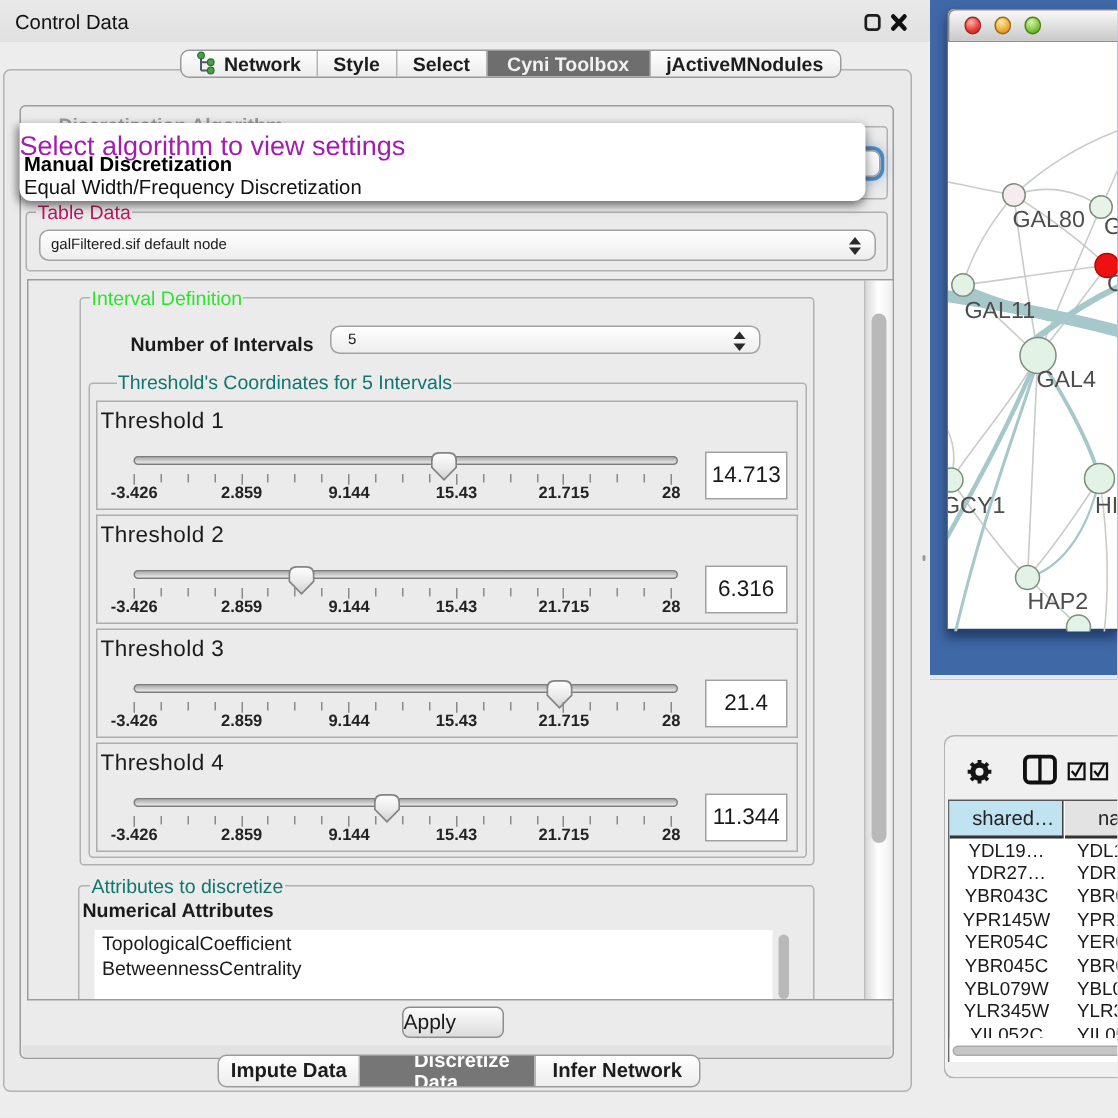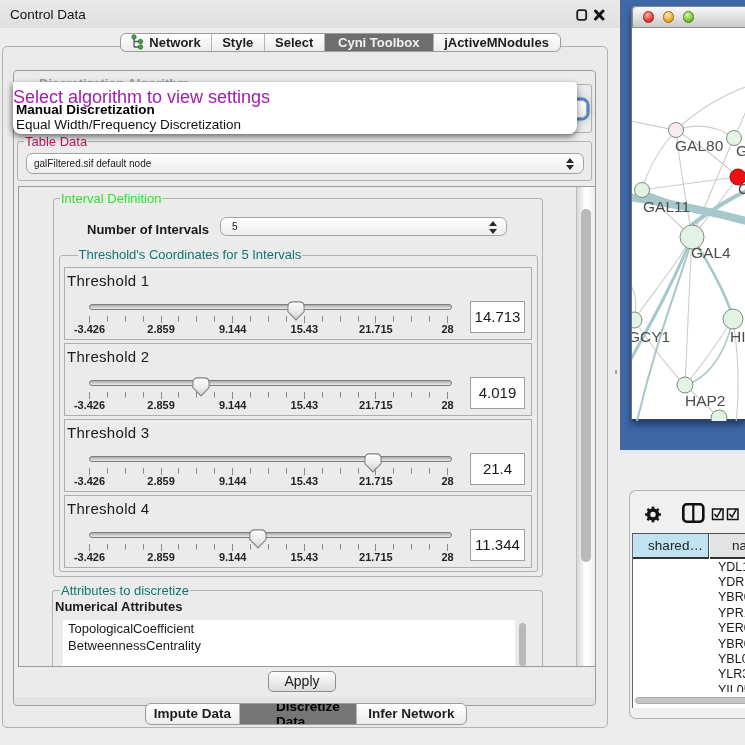--- a/index.html
+++ b/index.html
@@ -40,25 +40,25 @@
 .thgroup { left:40px; top:67.5px; width:479px; height:317px; }
 .thtitle { color:#0f766e; }
 .tpanel { left:44.5px; width:468px; height:72.5px; border:1px solid #adadad; background:#ebebeb; }
 .tpanel .ttl { position:absolute; left:2.5px; top:4px; font-size:15px; font-weight:normal; letter-spacing:0.3px; }
 .track { position:absolute; left:24px; top:36px; width:363px; height:5.5px; border:1px solid #7c7c7c; border-radius:3px; background:linear-gradient(#ababab,#ebebeb); }
 .vbox { position:absolute; left:405.5px; top:33px; width:55px; height:32px; background:#ffffff; border:1px solid #9f9f9f; font-size:15px; text-align:center; line-height:30px; }
 .ticklbl { position:absolute; top:54.5px; width:60px; margin-left:-30px; text-align:center; font-size:11px; font-weight:bold; color:#222; }
 .list { left:44px; top:433px; width:452px; height:55px; background:#ffffff; font-size:13px; }
 .list div { padding-left:5px; line-height:17px; }
 .lthumb { left:500px; top:436px; width:7px; height:43px; border-radius:3.5px; background:#b9b9b9; }
-.applybtn { left:268px; top:671px; width:68px; height:21px; border:1px solid #8d8d8d; border-radius:5px; background:linear-gradient(#fdfdfd,#dcdcdc); font-size:14px; text-align:center; line-height:19px; z-index:3;}
+.applybtn { left:268px; top:671px; width:68px; height:21px; border:1px solid #8d8d8d; border-radius:5px; background:linear-gradient(#fdfdfd,#dcdcdc); font-size:14px; line-height:19px; z-index:3;}
 .bottabs { left:145px; top:703px; height:21.5px; display:flex; border:1px solid #9b9b9b; border-radius:6px; background:linear-gradient(#ffffff,#ececec); overflow:hidden; z-index:5; }
 .bottabs .seg { display:flex; align-items:center; justify-content:center; font-size:13.5px; color:#1c1c1c; border-right:1px solid #b5b5b5; font-weight:bold;}
 .bottabs .seg:last-child { border-right:none; }
-.bottabs .sel { background:#767676; color:#000000;padding-left:36px; }
+.bottabs .sel { background:#767676; color:#ffffff;padding-left:36px; }
 .rightside { left:620px; top:0; width:125px; height:745px; background:#ededed; }
 .blueblock { left:0; top:0; width:125px; height:453px; background:#3f68a7; }
 .netwin { left:11px; top:6px; width:114px; height:415px; background:#ffffff; border-radius:5px 0 0 0; border-left:1px solid #707070; border-bottom:2px solid #26426d; box-shadow:0 4px 7px rgba(10,25,55,0.55); }
 .wtitle { left:0; top:0; width:114px; height:22px; background:linear-gradient(#f9f9f9,#c9c9c9); border-bottom:1px solid #8e8e8e; border-radius:5px 0 0 0; border-top:1px solid #888; border-left:1px solid #888;}
 .light { position:absolute; top:5px; width:11.5px; height:11.5px; border-radius:50%; box-sizing:border-box; }
 .tpheader { left:0px; top:453px; width:125px; height:28px; background:#e2e2e2; }
 .tpheader span { position:absolute; left:14px; top:7px; font-size:13.5px; color:#1a1a1a; }
 .tablepanel { left:9px; top:490px; width:120px; height:229px; border:1px solid #b3b3b3; border-radius:7px 0 0 7px; background:#f0f0f0; border-right:none; }
 </style>
 </head>
@@ -197,21 +197,21 @@
           <line x1="341.5" y1="0" x2="341.5" y2="5.6"></line>
           <line x1="359.5" y1="0" x2="359.5" y2="7.2"></line>
         </g>
       </svg>
     <div class="ticklbl" style="left:25px;">-3.426</div>
     <div class="ticklbl" style="left:96.6px;">2.859</div>
     <div class="ticklbl" style="left:168.2px;">9.144</div>
     <div class="ticklbl" style="left:239.8px;">15.43</div>
     <div class="ticklbl" style="left:311.4px;">21.715</div>
     <div class="ticklbl" style="left:383px;">28</div>
-    <div class="vbox">4.019</div>
+    <div class="vbox">6.316</div>
   </div>
   <div class="abs tpanel" style="top:232px;">
     <div class="ttl">Threshold 3</div>
     <div class="track"></div>
     <svg class="abs" style="left:299.5px;top:33px;" width="18" height="20" viewBox="0 0 18 20">
         <path d="M0.9 5.8 Q0.9 0.9 5.9 0.9 L12.1 0.9 Q17.1 0.9 17.1 5.8 L17.1 10.6 L9 18.9 L0.9 10.6 Z" fill="url(#thg)" stroke="#838383" stroke-width="1.1"></path>
       </svg>
     <svg class="abs ticks" style="left:23px;top:47.5px;" width="366" height="9" viewBox="0 0 366 9">
         <g stroke="#8a8a8a" stroke-width="1">
           <line x1="1.5" y1="0" x2="1.5" y2="7.2"></line>
@@ -385,19 +385,22 @@
     <g fill="none" stroke="#111" stroke-width="1.5">
       <rect x="72.5" y="6" width="10.5" height="10.5"></rect>
       <path d="M74.5 11 L77 14 L81.5 5.8"></path>
       <rect x="87.5" y="6" width="10.5" height="10.5"></rect>
       <path d="M89.5 11 L92 14 L96.5 5.8"></path>
     </g>
   </svg>
   <div class="abs" style="left:12px;top:533px;width:113px;height:174.5px;overflow:hidden;background:#ffffff;border-left:1px solid #666;border-top:1px solid #555;">
     <div class="abs" style="left:0;top:0;width:76px;height:24.5px;background:#bfe3f0;border-bottom:2px solid #333;border-right:1.5px solid #444;font-size:13.5px;text-align:center;line-height:24px;color:#222;padding-left:10px;">shared…</div>
     <div class="abs" style="left:77px;top:0;width:36px;height:24.5px;background:#e3e3e3;border-bottom:2px solid #333;font-size:13.5px;line-height:24px;color:#222;padding-left:22px;">name</div>
+    <div class="abs tbl1" style="left:0;top:25.5px;width:76px;font-size:12.5px;line-height:15.4px;text-align:center;color:#1a1a1a;">
+      YDL19…<br>YDR27…<br>YBR043C<br>YPR145W<br>YER054C<br>YBR045C<br>YBL079W<br>YLR345W<br>YIL052C
+    </div>
     <div class="abs tbl2" style="left:85px;top:25.5px;width:60px;font-size:12.5px;line-height:15.4px;color:#1a1a1a;">
       YDL194W<br>YDR277C<br>YBR043C<br>YPR145W<br>YER054C<br>YBR045C<br>YBL079W<br>YLR345W<br>YIL052C
     </div>
     <div class="abs" style="left:0;top:158px;width:113px;height:16px;background:#ffffff;"></div>
       <div class="abs" style="left:2px;top:162.5px;width:120px;height:7.5px;background:#c6c6c6;border:1px solid #aaaaaa;border-radius:4px;"></div>
   </div>
 </div>
 
 </body></html>

